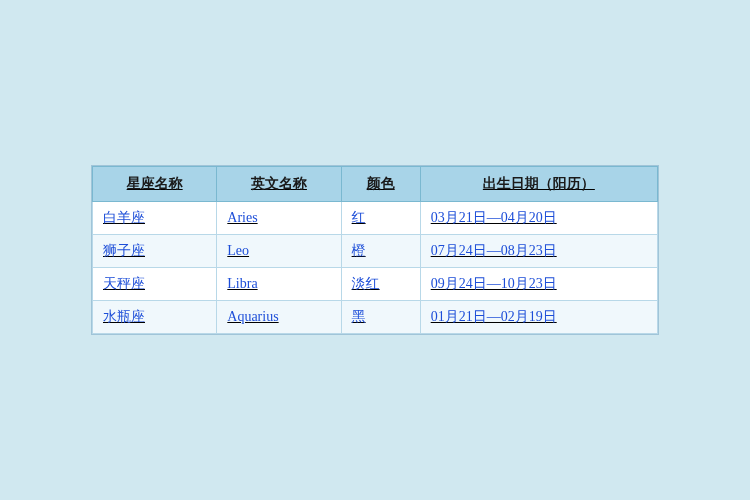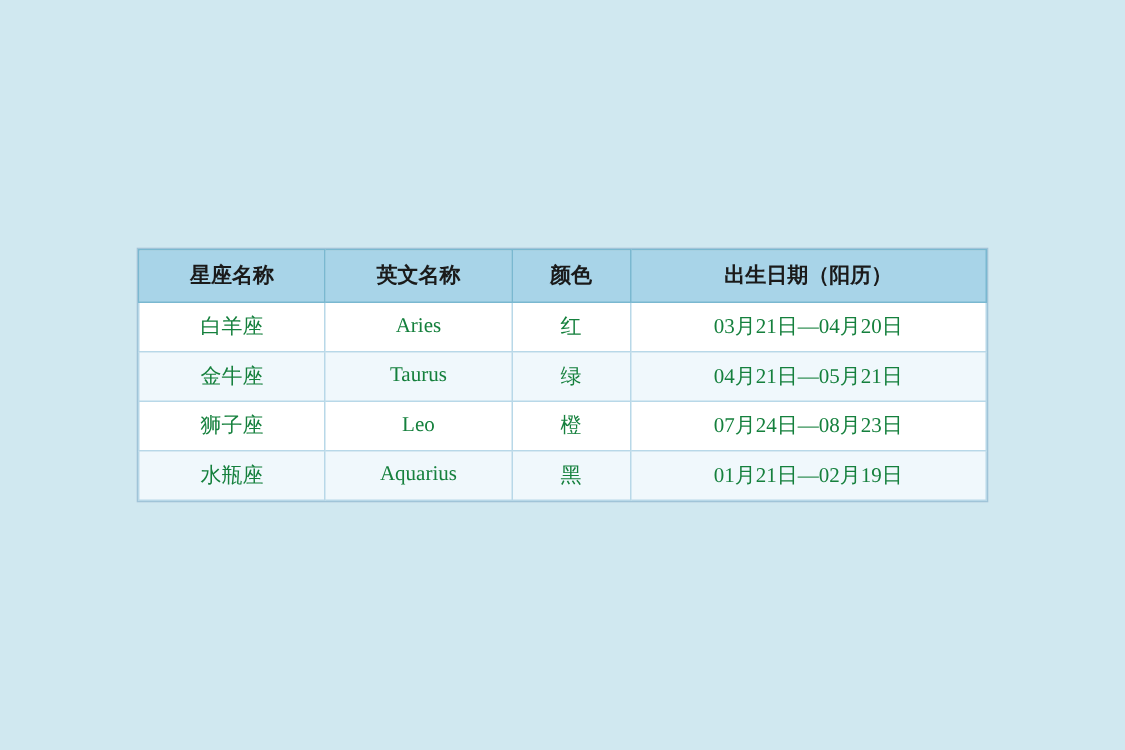--- a/index.html
+++ b/index.html
@@ -16,20 +16,21 @@
       align-items: center;
       justify-content: center;
       font-family: "SimSun", "宋体", serif;
       font-size: 14px;
     }
 
     .table-container {
       background-color: #ffffff;
       border: 1px solid #a0c4d8;
       width: 568px;
+      text-decoration: underline;
     }
 
     table {
       width: 100%;
       border-collapse: collapse;
     }
 
     thead tr {
       background-color: #a8d4e8;
     }
@@ -47,22 +48,21 @@
       background-color: #ffffff;
     }
 
     tbody tr:nth-child(even) {
       background-color: #f0f8fc;
     }
 
     tbody td {
       border: 1px solid #b8d8e8;
       padding: 7px 10px;
-      text-align: center;
-      color: #15803d;
+      color: #1d4ed8;
       font-size: 14px;
     }
 
     .highlight-row {
       background-color: #cce8f4 !important;
     }
   </style>
 </head>
 <body>
 
@@ -77,30 +77,30 @@
       </tr>
     </thead>
     <tbody id="table-body">
     <tr>
           <td>白羊座</td>
           <td>Aries</td>
           <td>红</td>
           <td>03月21日—04月20日</td>
         </tr>
         <tr>
-          <td>金牛座</td>
-          <td>Taurus</td>
-          <td>绿</td>
-          <td>04月21日—05月21日</td>
-        </tr>
-        <tr>
           <td>狮子座</td>
           <td>Leo</td>
           <td>橙</td>
           <td>07月24日—08月23日</td>
+        </tr>
+        <tr>
+          <td>天秤座</td>
+          <td>Libra</td>
+          <td>淡红</td>
+          <td>09月24日—10月23日</td>
         </tr>
         <tr>
           <td>水瓶座</td>
           <td>Aquarius</td>
           <td>黑</td>
           <td>01月21日—02月19日</td>
         </tr>
       </tbody>
   </table>
 </div>

